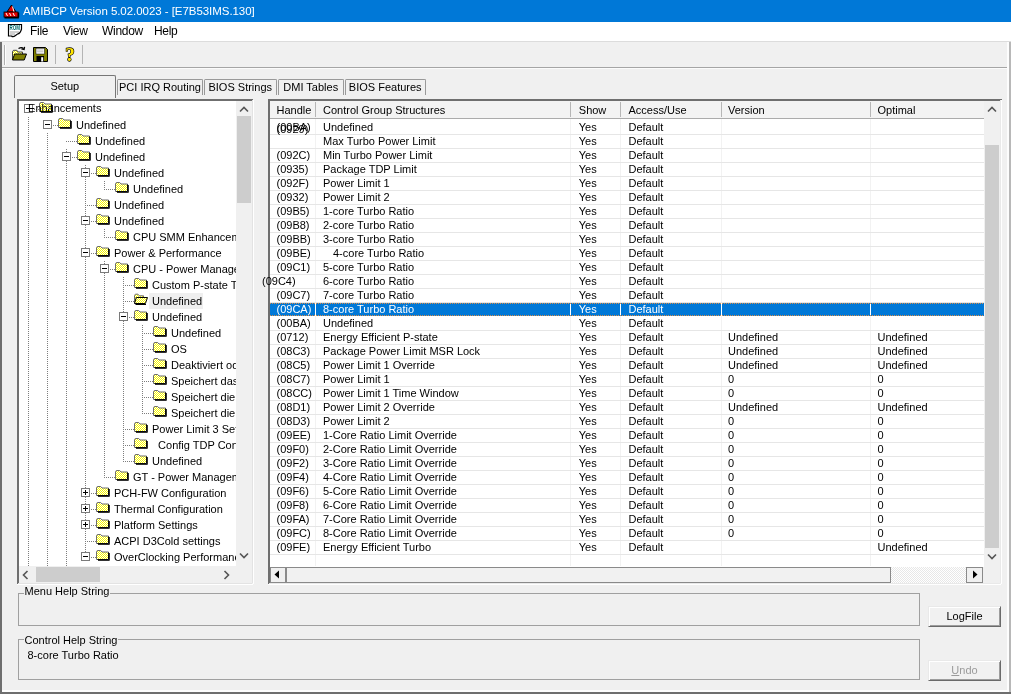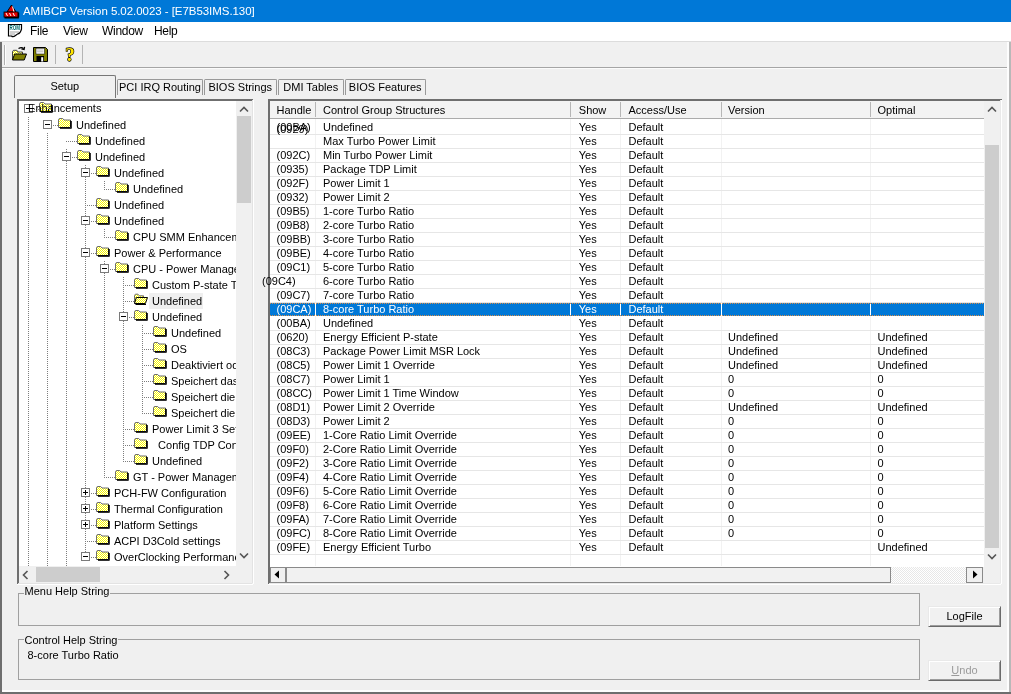--- a/index.html
+++ b/index.html
@@ -419,21 +419,21 @@
 <div class="abs" style="left:323px;top:219.0px;height:13px;line-height:13px;font-size:11px;color:#000;white-space:pre">2-core Turbo Ratio</div>
 <div class="abs" style="left:578.8px;top:219.0px;height:13px;line-height:13px;font-size:11px;color:#000;white-space:pre">Yes</div>
 <div class="abs" style="left:628.5px;top:219.0px;height:13px;line-height:13px;font-size:11px;color:#000;white-space:pre">Default</div>
 <div class="abs" style="left:269.5px;top:232.0px;width:714.5px;height:1px;background:#e6e6e6"></div>
 <div class="abs" style="left:276.5px;top:233.0px;height:13px;line-height:13px;font-size:11px;color:#000;white-space:pre">(09BB)</div>
 <div class="abs" style="left:323px;top:233.0px;height:13px;line-height:13px;font-size:11px;color:#000;white-space:pre">3-core Turbo Ratio</div>
 <div class="abs" style="left:578.8px;top:233.0px;height:13px;line-height:13px;font-size:11px;color:#000;white-space:pre">Yes</div>
 <div class="abs" style="left:628.5px;top:233.0px;height:13px;line-height:13px;font-size:11px;color:#000;white-space:pre">Default</div>
 <div class="abs" style="left:269.5px;top:246.0px;width:714.5px;height:1px;background:#e6e6e6"></div>
 <div class="abs" style="left:276.5px;top:247.0px;height:13px;line-height:13px;font-size:11px;color:#000;white-space:pre">(09BE)</div>
-<div class="abs" style="left:323px;top:247.0px;height:13px;line-height:13px;font-size:11px;color:#000;white-space:pre">4-core Turbo Ratio</div>
+<div class="abs" style="left:333px;top:247.0px;height:13px;line-height:13px;font-size:11px;color:#000;white-space:pre">4-core Turbo Ratio</div>
 <div class="abs" style="left:578.8px;top:247.0px;height:13px;line-height:13px;font-size:11px;color:#000;white-space:pre">Yes</div>
 <div class="abs" style="left:628.5px;top:247.0px;height:13px;line-height:13px;font-size:11px;color:#000;white-space:pre">Default</div>
 <div class="abs" style="left:269.5px;top:260.0px;width:714.5px;height:1px;background:#e6e6e6"></div>
 <div class="abs" style="left:276.5px;top:261.0px;height:13px;line-height:13px;font-size:11px;color:#000;white-space:pre">(09C1)</div>
 <div class="abs" style="left:323px;top:261.0px;height:13px;line-height:13px;font-size:11px;color:#000;white-space:pre">5-core Turbo Ratio</div>
 <div class="abs" style="left:578.8px;top:261.0px;height:13px;line-height:13px;font-size:11px;color:#000;white-space:pre">Yes</div>
 <div class="abs" style="left:628.5px;top:261.0px;height:13px;line-height:13px;font-size:11px;color:#000;white-space:pre">Default</div>
 <div class="abs" style="left:269.5px;top:274.0px;width:714.5px;height:1px;background:#e6e6e6"></div>
 <div class="abs" style="left:262px;top:275.0px;height:13px;line-height:13px;font-size:11px;color:#000;white-space:pre">(09C4)</div>
 <div class="abs" style="left:323px;top:275.0px;height:13px;line-height:13px;font-size:11px;color:#000;white-space:pre">6-core Turbo Ratio</div>
@@ -455,21 +455,21 @@
 <div class="abs" style="left:269.5px;top:314.5px;width:714.5px;height:1px;background-image:repeating-linear-gradient(to right,#d98e4a 0 1px,transparent 1px 2px)"></div>
 <div class="abs" style="left:276.5px;top:303.0px;height:13px;line-height:13px;font-size:11px;color:#fff;white-space:pre">(09CA)</div>
 <div class="abs" style="left:323px;top:303.0px;height:13px;line-height:13px;font-size:11px;color:#fff;white-space:pre">8-core Turbo Ratio</div>
 <div class="abs" style="left:578.8px;top:303.0px;height:13px;line-height:13px;font-size:11px;color:#fff;white-space:pre">Yes</div>
 <div class="abs" style="left:628.5px;top:303.0px;height:13px;line-height:13px;font-size:11px;color:#fff;white-space:pre">Default</div>
 <div class="abs" style="left:276.5px;top:317.0px;height:13px;line-height:13px;font-size:11px;color:#000;white-space:pre">(00BA)</div>
 <div class="abs" style="left:323px;top:317.0px;height:13px;line-height:13px;font-size:11px;color:#000;white-space:pre">Undefined</div>
 <div class="abs" style="left:578.8px;top:317.0px;height:13px;line-height:13px;font-size:11px;color:#000;white-space:pre">Yes</div>
 <div class="abs" style="left:628.5px;top:317.0px;height:13px;line-height:13px;font-size:11px;color:#000;white-space:pre">Default</div>
 <div class="abs" style="left:269.5px;top:330.0px;width:714.5px;height:1px;background:#e6e6e6"></div>
-<div class="abs" style="left:276.5px;top:331.0px;height:13px;line-height:13px;font-size:11px;color:#000;white-space:pre">(0620)</div>
+<div class="abs" style="left:276.5px;top:331.0px;height:13px;line-height:13px;font-size:11px;color:#000;white-space:pre">(0712)</div>
 <div class="abs" style="left:323px;top:331.0px;height:13px;line-height:13px;font-size:11px;color:#000;white-space:pre">Energy Efficient P-state</div>
 <div class="abs" style="left:578.8px;top:331.0px;height:13px;line-height:13px;font-size:11px;color:#000;white-space:pre">Yes</div>
 <div class="abs" style="left:628.5px;top:331.0px;height:13px;line-height:13px;font-size:11px;color:#000;white-space:pre">Default</div>
 <div class="abs" style="left:728px;top:331.0px;height:13px;line-height:13px;font-size:11px;color:#000;white-space:pre">Undefined</div>
 <div class="abs" style="left:877.5px;top:331.0px;height:13px;line-height:13px;font-size:11px;color:#000;white-space:pre">Undefined</div>
 <div class="abs" style="left:269.5px;top:344.0px;width:714.5px;height:1px;background:#e6e6e6"></div>
 <div class="abs" style="left:276.5px;top:345.0px;height:13px;line-height:13px;font-size:11px;color:#000;white-space:pre">(08C3)</div>
 <div class="abs" style="left:323px;top:345.0px;height:13px;line-height:13px;font-size:11px;color:#000;white-space:pre">Package Power Limit MSR Lock</div>
 <div class="abs" style="left:578.8px;top:345.0px;height:13px;line-height:13px;font-size:11px;color:#000;white-space:pre">Yes</div>
 <div class="abs" style="left:628.5px;top:345.0px;height:13px;line-height:13px;font-size:11px;color:#000;white-space:pre">Default</div>

